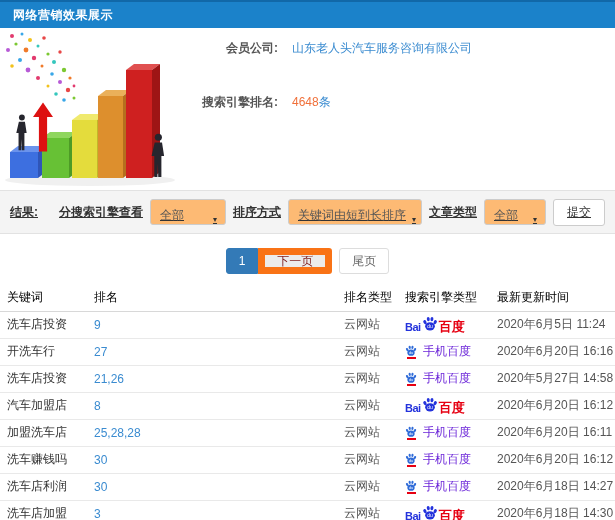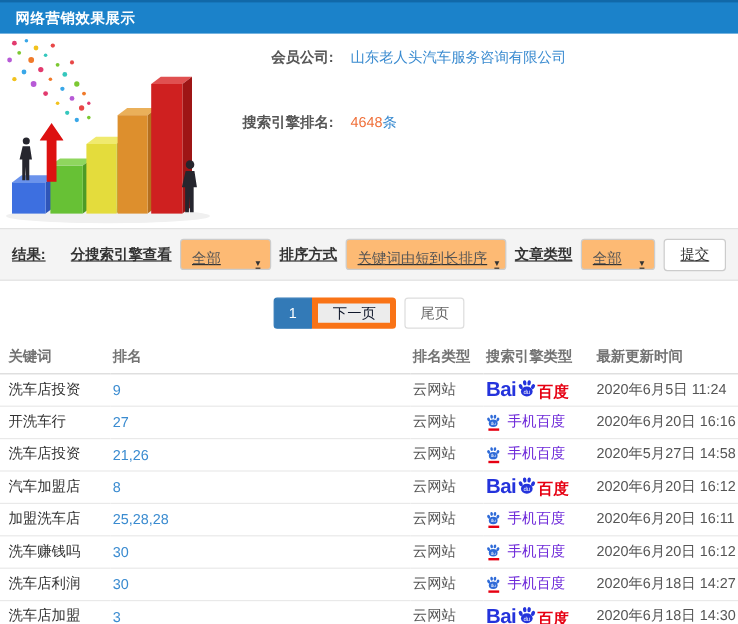--- a/index.html
+++ b/index.html
@@ -37,34 +37,34 @@
   .select .caret { margin-left:auto; font-size:8px; color:#333; padding-left:6px; }
   .select.s1 { width:76px; } .select.s2 { width:134px; } .select.s3 { width:62px; }
   .submit-btn { height:27px; padding:0 13px; background:#fff; border:1px solid #ccc; border-radius:3px;
                 color:#333; font-size:12px; cursor:pointer; font-family:inherit;text-align:center; }
 
   
   .pagination { display:flex; justify-content:center; align-items:center; margin:14px 0 10px 0; }
   .pg-btn { height:26px; min-width:26px; display:flex; align-items:center; justify-content:center;
             padding:0 12px; font-size:12px; cursor:pointer; }
   .pg-current { background:var(--pg-blue,#337ab7); color:#fff; border:1px solid var(--pg-blue,#337ab7); border-radius:3px 0 0 3px; }
-  .pg-next { background:#ececec; color:#0f172a; border:5px solid #f97316; border-radius:0 3px 3px 0; }
+  .pg-next { background:#ececec; color:#7f1d1d; border:7px solid #f97316; border-radius:0 3px 3px 0; }
   .pg-last { background:#fff; color:#666; border:1px solid #ddd; border-radius:3px; margin-left:7px; }
 
   
   table { width:100%; border-collapse:collapse; table-layout:fixed; }
-  th { text-align:left; font-weight:bold; color:#737373; height:27px; border-bottom:1px solid #d8d8d8; padding-left:2px; }
+  th { text-align:left; font-weight:normal; color:#000000; height:27px; border-bottom:1px solid #d8d8d8; padding-left:2px; }
   td { height:27px; border-bottom:1px solid #e9e9e9; padding-left:2px; color:#555; overflow:hidden; white-space:nowrap; }
   th:first-child, td:first-child { padding-left:7px; }
   td.kw { color:#333; }
   td.rank a { color:var(--link-blue,#3a8bd0); text-decoration:none; cursor:pointer; }
 
   
   .bd-logo { display:inline-flex; align-items:flex-end; line-height:1; }
-  .bd-logo .bai { font-weight:bold; font-size:17px; color:var(--bd-blue,#2433dc); letter-spacing:-.5px; }
+  .bd-logo .bai { font-weight:bold; font-size:11px; color:var(--bd-blue,#2433dc); letter-spacing:-.5px; }
   .bd-logo .paw-big { color:var(--bd-blue,#2433dc); margin:0 1px -1px 1px; }
   .bd-logo .cn { font-weight:bold; font-size:13px; color:var(--bd-red,#e60012); }
   .mb-logo { display:inline-flex; align-items:center; }
   .mb-paw-wrap { display:inline-flex; flex-direction:column; align-items:center; color:#2f6bd8; }
   .mb-underline { width:9px; height:2px; background:var(--bd-red,#e60012); margin-top:0px; }
   .mb-text { color:#6d28d9; margin-left:6px; }
 </style>
 </head>
 <body>
 

